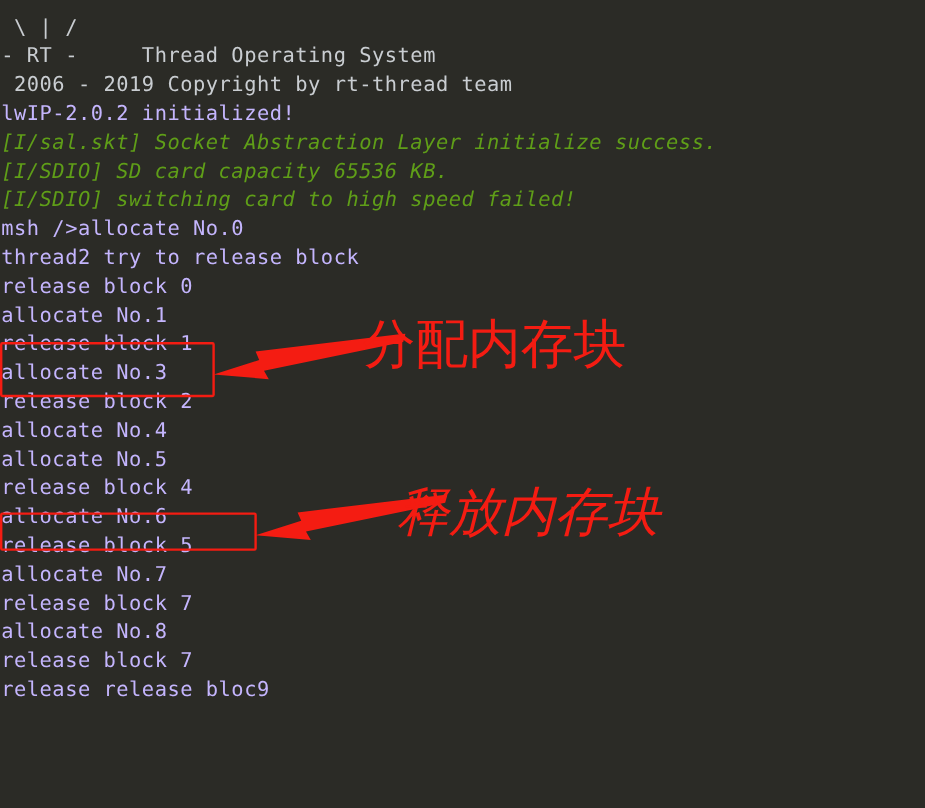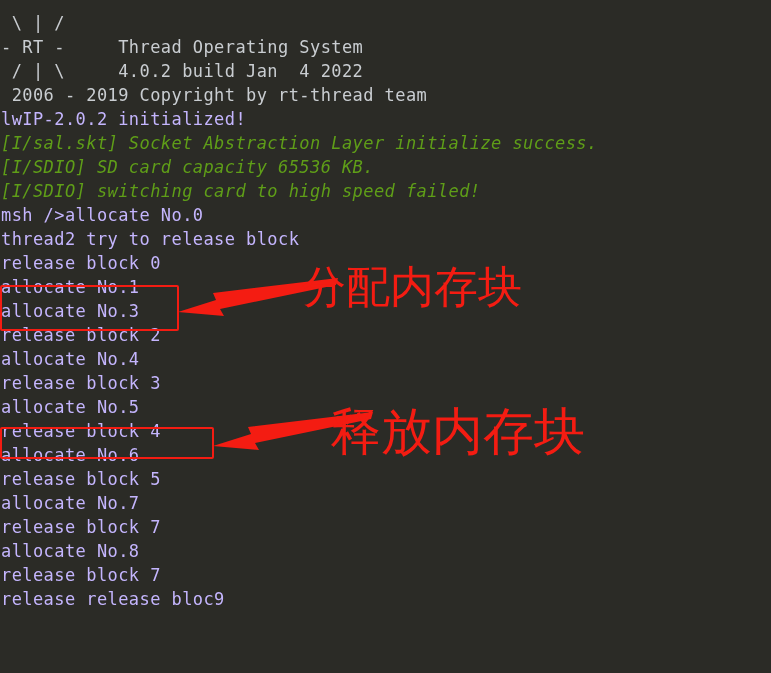--- a/index.html
+++ b/index.html
@@ -56,34 +56,33 @@
   .arrow-svg { position: absolute; }
 </style>
 </head>
 <body>
 
 <div id="screen">
 
   <div id="console">
       <div class="line banner"> \ | /</div>
       <div class="line banner">- RT -     Thread Operating System</div>
-      <div class="line banner"> / | \     4.0.2 build Jan  4 2022</div>
       <div class="line banner"> 2006 - 2019 Copyright by rt-thread team</div>
       <div class="line">lwIP-2.0.2 initialized!</div>
       <div class="line green">[I/sal.skt] Socket Abstraction Layer initialize success.</div>
       <div class="line green">[I/SDIO] SD card capacity 65536 KB.</div>
       <div class="line green">[I/SDIO] switching card to high speed failed!</div>
       <div class="line">msh /&gt;allocate No.0</div>
       <div class="line">thread2 try to release block</div>
       <div class="line">release block 0</div>
       <div class="line">allocate No.1</div>
+      <div class="line">release block 1</div>
       <div class="line">allocate No.3</div>
       <div class="line">release block 2</div>
       <div class="line">allocate No.4</div>
-      <div class="line">release block 3</div>
       <div class="line">allocate No.5</div>
       <div class="line">release block 4</div>
       <div class="line">allocate No.6</div>
       <div class="line">release block 5</div>
       <div class="line">allocate No.7</div>
       <div class="line">release block 7</div>
       <div class="line">allocate No.8</div>
       <div class="line">release block 7</div>
       <div class="line">release release bloc9</div>
     </div>
@@ -97,16 +96,16 @@
     </svg>
 
     <div class="cjk-note" style="left:302px; top:258px; font-size:44px;">分配内存块</div>
 
     <div class="hl-box" style="left:0px; top:427px; width:214px; height:32px;"></div>
 
     <svg class="arrow-svg" style="left:213px; top:412px;" width="160" height="50" viewBox="0 0 160 50">
       <polygon points="0,34 38,22 35,15 160,0 158,7 42,31 46,38" fill="#f41c12"></polygon>
     </svg>
 
-    <div class="cjk-note" style="left:330px; top:398px; font-size:51px;">释放内存块</div>
+    <div class="cjk-note" style="left:330px; top:398px; font-size:44px;font-style:italic;">释放内存块</div>
 
   </div>
 </div>
 
 </body></html>

